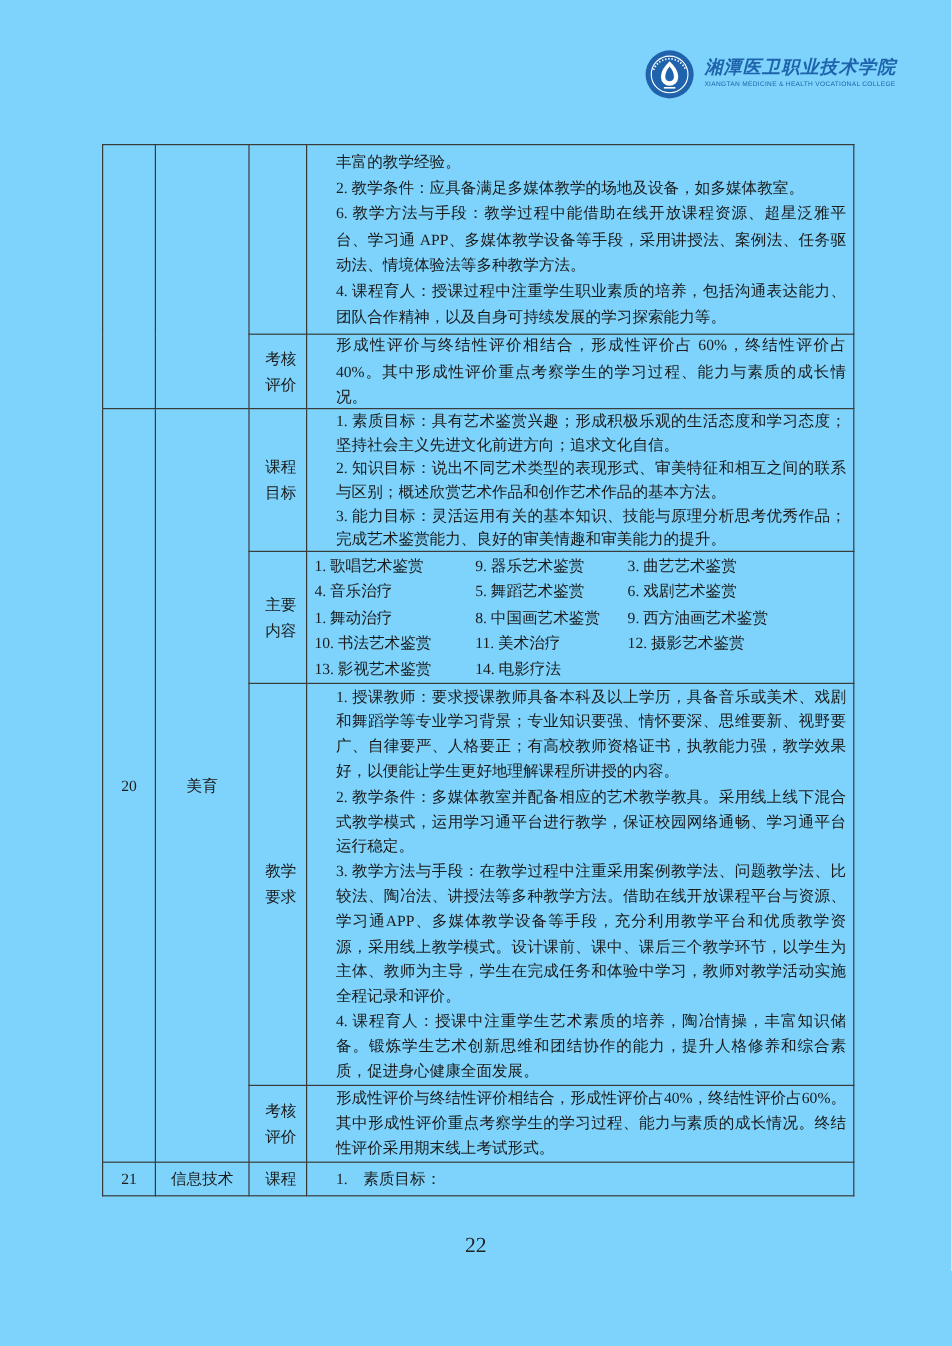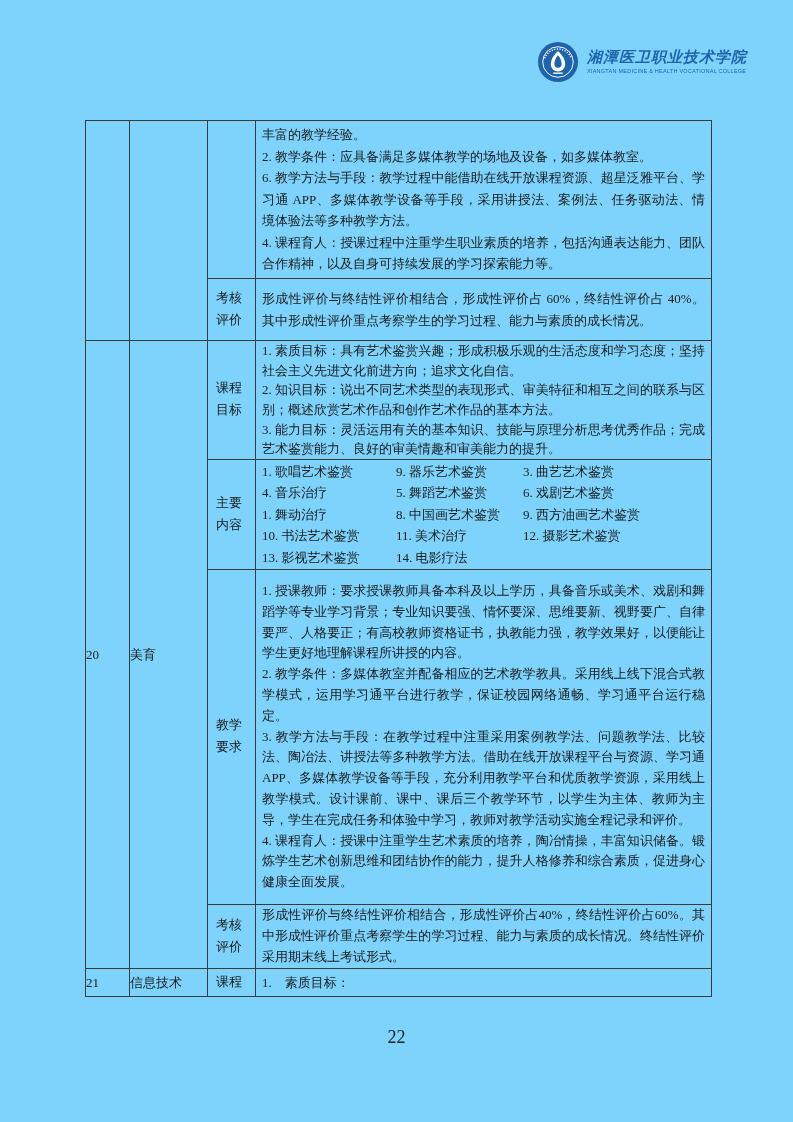--- a/index.html
+++ b/index.html
@@ -21,25 +21,25 @@
   }
   
   table.ctable{
     position:absolute;left:85px;top:120px;width:626px;
     border-collapse:collapse;table-layout:fixed;
   }
   .ctable td{
     border:1px solid #3a3a3a;vertical-align:middle;
     font-size:13px;overflow:hidden;padding:0;
   }
-  td.num,td.course{}
-  td.sub{text-align:left;line-height:22px;padding:0 8px;font-family:Liberation Mono, monospace;}
+  td.num,td.course{text-align:center;}
+  td.sub{text-align:right;line-height:22px;padding:0 8px;}
   td.content{padding:0 6px;}
   .cw{display:flex;flex-direction:column;justify-content:center;overflow:hidden;}
-  .para{text-align:justify;line-height:21.5px;}
+  .para{text-align:justify;line-height:21.5px;margin-left:18px;}
   .lh196 .para{line-height:19.6px;}
   .lh208 .para{line-height:20.8px;}
   .mc-line{display:flex;line-height:21.4px;text-align:left;}
   .mc-line span:nth-child(1){width:134px;flex:0 0 134px;}
   .mc-line span:nth-child(2){width:127px;flex:0 0 127px;}
   .mc-line span:nth-child(3){flex:1;}
   
   .page-num{position:absolute;left:0;top:1027px;width:793px;text-align:center;font-size:18px;color:#222;}
 </style>
 </head>

